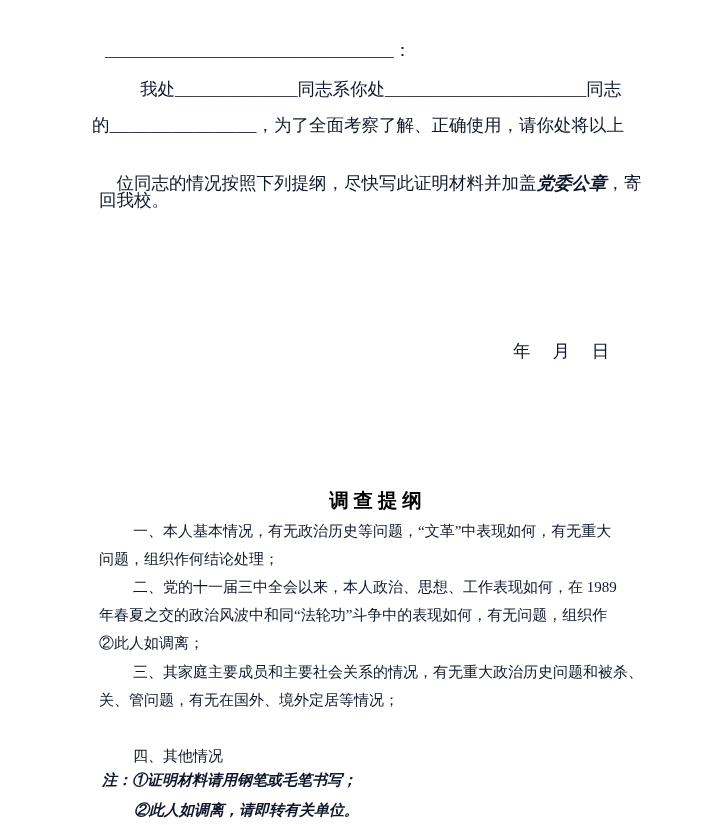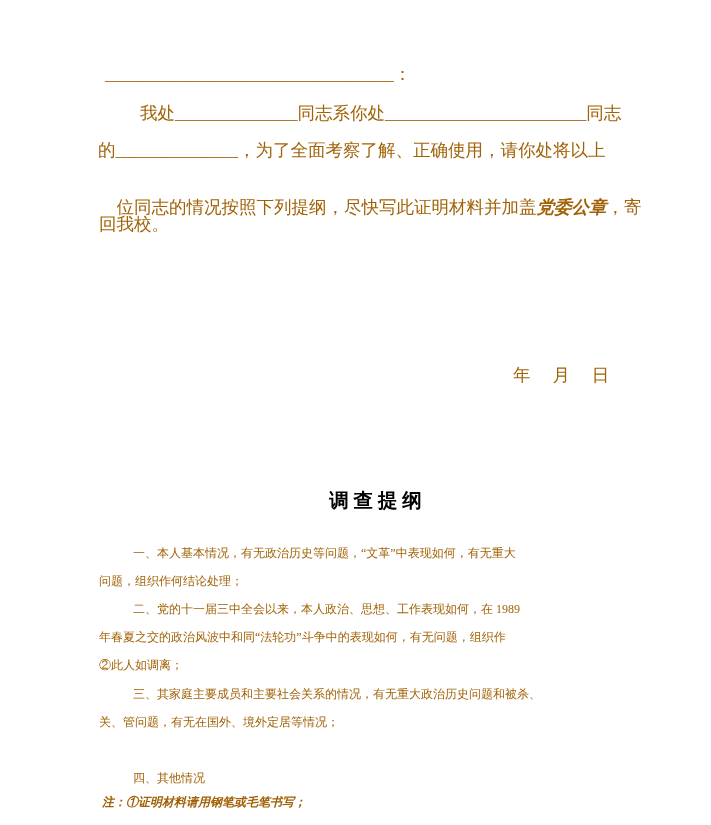--- a/index.html
+++ b/index.html
@@ -13,25 +13,24 @@
     height: 825px;
     background: #ffffff;
     overflow: hidden;
     font-family: "Liberation Serif", "DejaVu Serif", serif;
     color: #000000;
   }
   .ln {
     position: absolute;
     white-space: pre;
     line-height: 1.15;
-    color: #a16207;
-    margin-top: 24px;
+    color: #0f172a;
   }
   .f17 { font-size: 17.5px; }
-  .f16 { font-size: 12px; }
+  .f16 { font-size: 15px; }
   .bold { font-weight: bold; font-style: italic; }
   .heading {
     position: absolute;
     left: 0;
     width: 711px;
     text-align: center;
     font-size: 19.5px;
     font-weight: bold;
     white-space: pre;
     padding-left: 20px;
@@ -39,21 +38,21 @@
 </style>
 </head>
 <body>
 
 <div class="page">
 
   <div class="ln f17" style="top:40px; left:105px;">_________________________________：</div>
 
   <div class="ln f17" style="top:79px; left:140px;">我处______________同志系你处_______________________同志</div>
 
-  <div class="ln f17" style="top:116px; left:98px;">的______________，为了全面考察了解、正确使用，请你处将以上</div>
+  <div class="ln f17" style="top:116px; left:92px;font-family:Liberation Mono, monospace;">的______________，为了全面考察了解、正确使用，请你处将以上</div>
 
   <div class="ln f17" style="top:153px; left:99px;">
     <span>位同志的情况按照下列提纲，尽快写此证明材料并加盖</span><span class="bold">党委公章</span><span>，寄</span>
   </div>
 
   <div class="ln f17" style="top:190px; left:99px;">回我校。</div>
 
 
   <div class="ln f17" style="top:341px; left:513px;">年　 月　 日</div>
 

